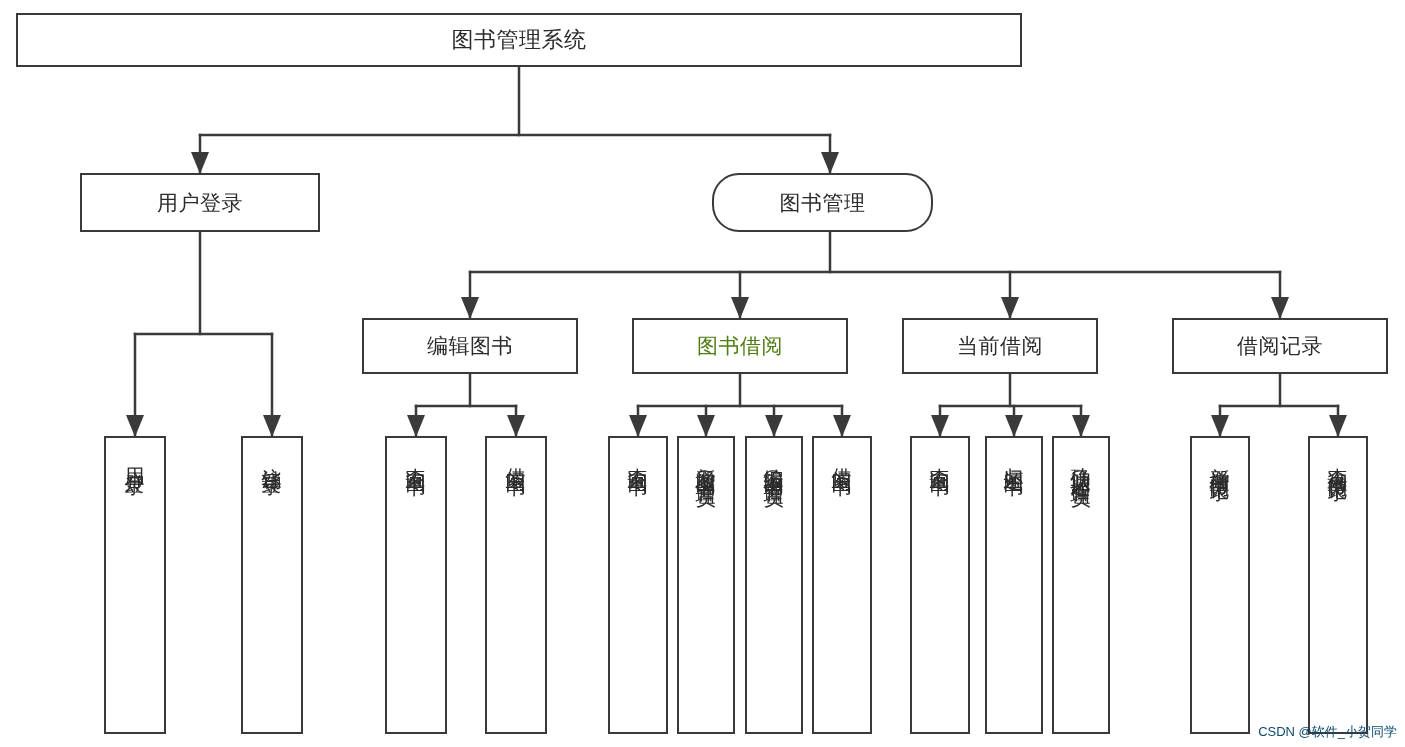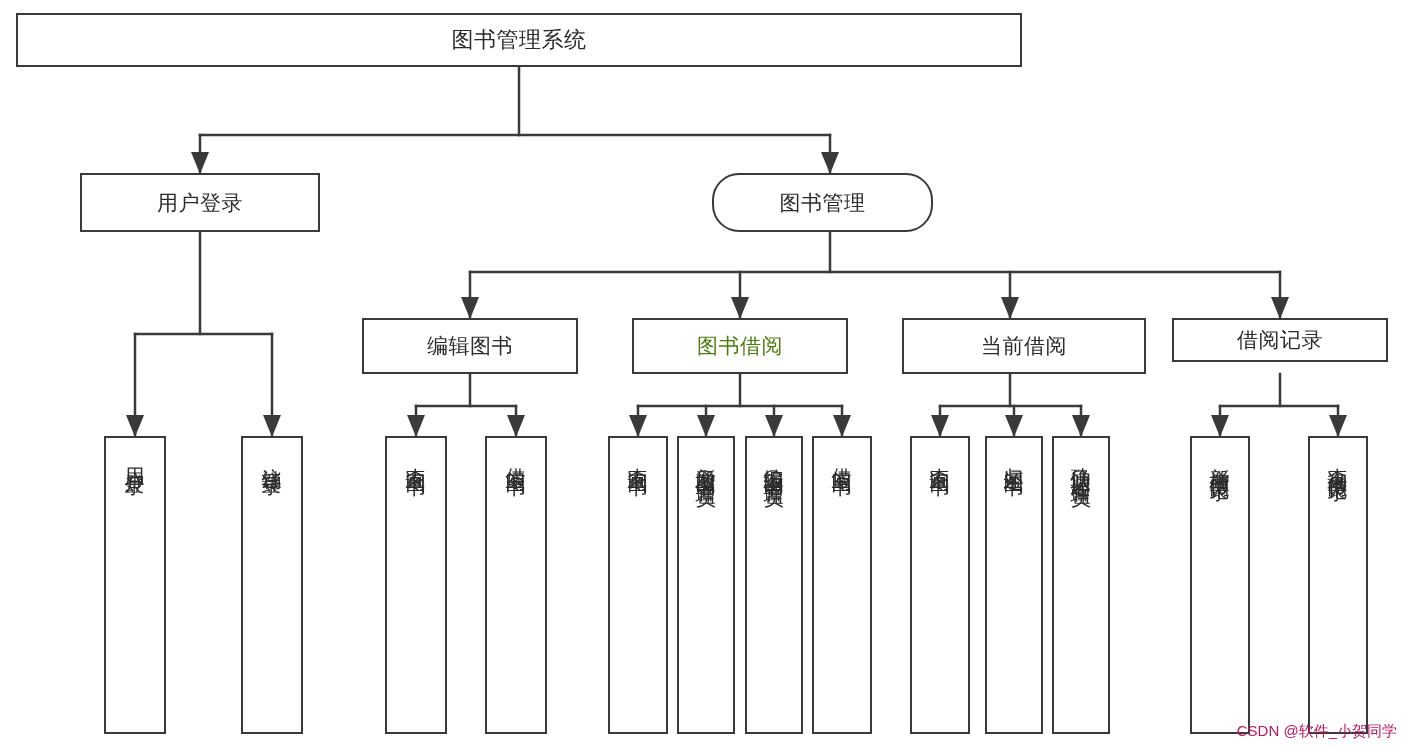--- a/index.html
+++ b/index.html
@@ -55,22 +55,22 @@
     left: 0;
     top: 0;
     width: 1405px;
     height: 747px;
     pointer-events: none;
   }
   #watermark {
     position: absolute;
     right: 8px;
     bottom: 6px;
-    font-size: 15px;
-    color: #be185d;
+    font-size: 13px;
+    color: #0c4a6e;
     white-space: nowrap;
     text-align: right;
   }
 </style>
 </head>
 <body>
 
 <div id="diagram-root">
 
   <svg id="connector-layer" viewBox="0 0 1405 747" xmlns="http://www.w3.org/2000/svg">
@@ -137,24 +137,24 @@
       </div>
       <div class="node-box horiz" style="left: 712px; top: 173px; width: 221px; height: 59px; border-color: rgb(58, 58, 58); border-radius: 27px;">
         <span class="node-label" style="color: rgb(43, 43, 43);">图书管理</span>
       </div>
       <div class="node-box horiz" style="left: 362px; top: 318px; width: 216px; height: 56px; border-color: rgb(58, 58, 58);">
         <span class="node-label" style="color: rgb(43, 43, 43);">编辑图书</span>
       </div>
       <div class="node-box horiz" style="left: 632px; top: 318px; width: 216px; height: 56px; border-color: rgb(58, 58, 58);">
         <span class="node-label" style="color: #4d7c0f;">图书借阅</span>
       </div>
-      <div class="node-box horiz" style="left: 902px; top: 318px; width: 244px; height: 56px; border-color: rgb(58, 58, 58);">
+      <div class="node-box horiz" style="left: 902px; top: 318px; width: 196px; height: 56px; border-color: rgb(58, 58, 58);">
         <span class="node-label" style="color: rgb(43, 43, 43);">当前借阅</span>
       </div>
-      <div class="node-box horiz" style="left: 1172px; top: 318px; width: 216px; height: 44px; border-color: rgb(58, 58, 58);">
+      <div class="node-box horiz" style="left: 1172px; top: 318px; width: 216px; height: 56px; border-color: rgb(58, 58, 58);">
         <span class="node-label" style="color: rgb(43, 43, 43);">借阅记录</span>
       </div>
       <div class="node-box vert" style="left: 104px; top: 436px; width: 62px; height: 298px; border-color: rgb(58, 58, 58);">
         <span class="node-label" style="color: rgb(43, 43, 43);">用户登录</span>
       </div>
       <div class="node-box vert" style="left: 241px; top: 436px; width: 62px; height: 298px; border-color: rgb(58, 58, 58);">
         <span class="node-label" style="color: rgb(43, 43, 43);">注销登录</span>
       </div>
       <div class="node-box vert" style="left: 385px; top: 436px; width: 62px; height: 298px; border-color: rgb(58, 58, 58);">
         <span class="node-label" style="color: rgb(43, 43, 43);">查询图书</span>

